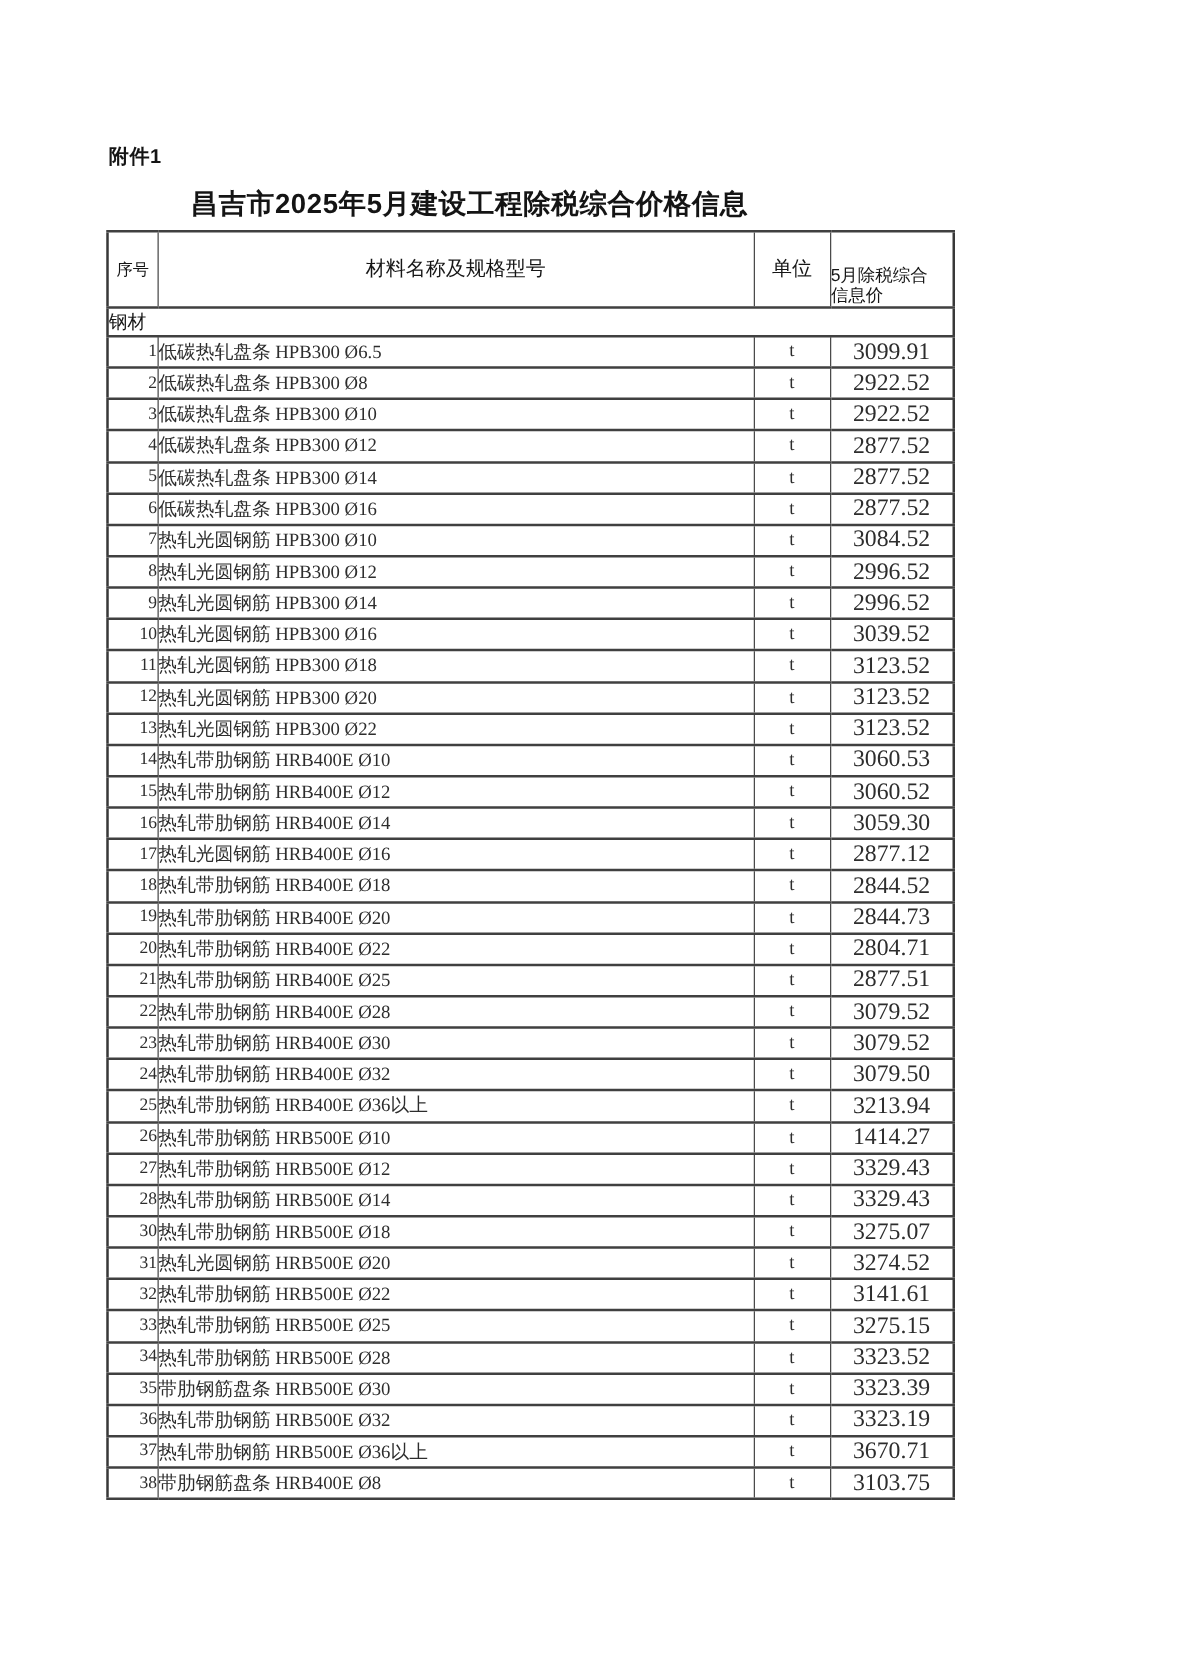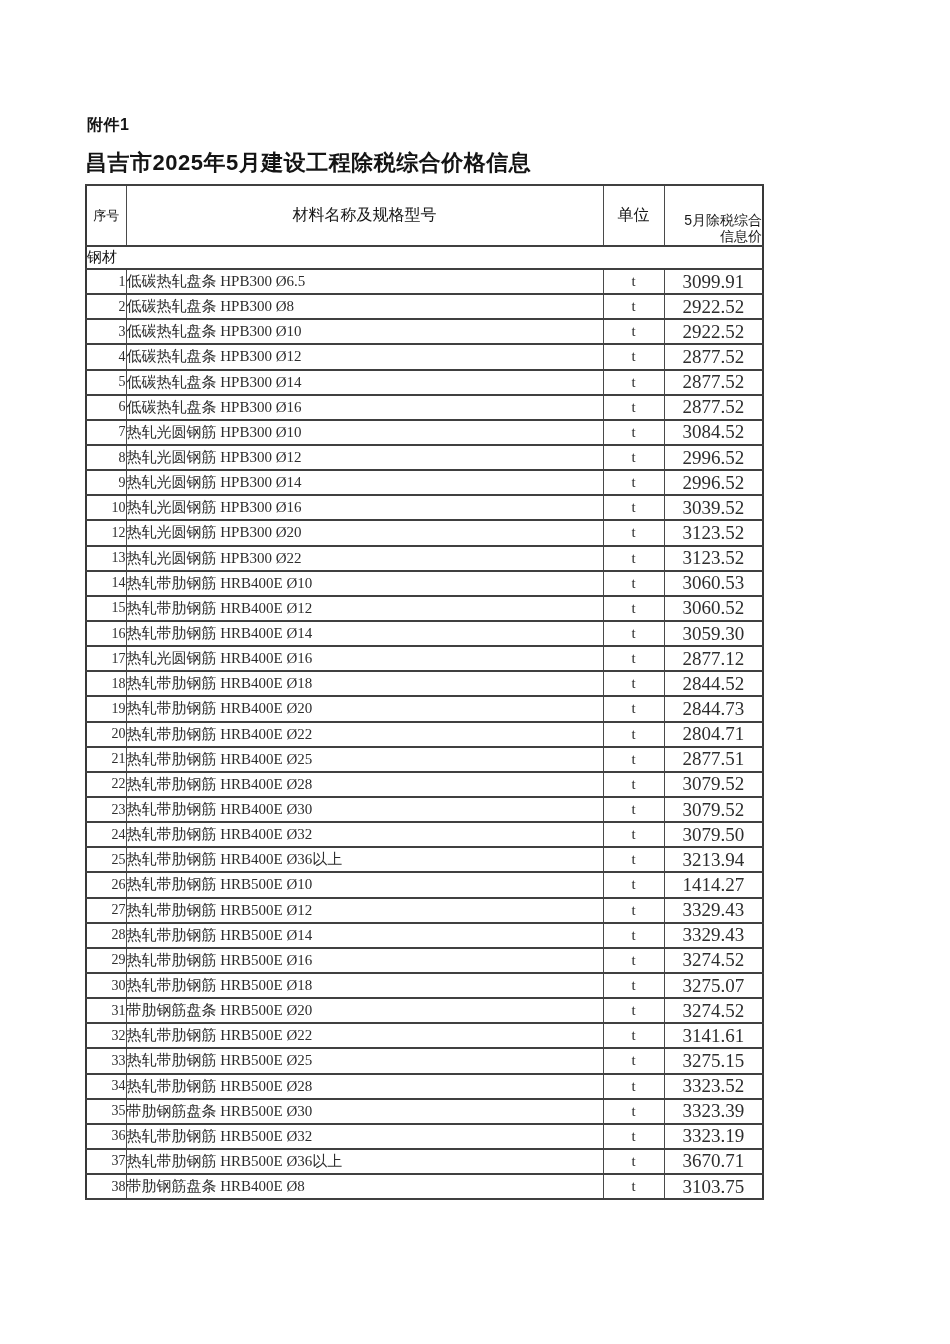--- a/index.html
+++ b/index.html
@@ -15,21 +15,21 @@
 
   .attachment-label {
     position: absolute; left: 87px; top: 115px;
     font-size: 16px; font-weight: 700; color: #141414;
     letter-spacing: 0.5px;
   }
 
   .doc-title {
     position: absolute; left: 85px; top: 148px; width: 677px;
     box-sizing: border-box; padding-right: 96px;
-    text-align: left;
+    text-align: center;
     font-size: 22px; font-weight: 700; color: #141414;
     letter-spacing: 0.5px; white-space: nowrap;
   }
 
   table.price-table {
     position: absolute; left: 85px; top: 184px;
     width: 677px; table-layout: fixed;
     border-collapse: collapse;
     border: 2px solid #383838;
   }
@@ -45,21 +45,21 @@
   tr.header-row { height: 61px; }
   .th-seq {
     font-size: 13px; font-weight: 700; text-align: center;
     vertical-align: middle; color: #161616;
   }
   .th-name, .th-unit {
     font-size: 16px; font-weight: 700; text-align: center;
     vertical-align: middle; color: #161616;
   }
   .th-price {
-    font-size: 14px; font-weight: 700; text-align: right;
+    font-size: 14px; font-weight: 700; text-align: left;
     vertical-align: bottom; padding-bottom: 2px;
     line-height: 1.18; color: #161616; white-space: normal;
   }
   .th-price span { display: block; }
 
   tr.section-row { height: 23px; }
   .td-section {
     font-size: 15px; font-weight: 700; text-align: left;
     vertical-align: middle; box-sizing: border-box; padding-right: 97px;
     color: #161616;
@@ -171,20 +171,26 @@
           <td class="td-unit">t</td>
           <td class="td-price">2996.52</td>
         </tr>
         <tr class="data-row">
           <td class="td-no">10</td>
           <td class="td-name">热轧光圆钢筋 HPB300 Ø16</td>
           <td class="td-unit">t</td>
           <td class="td-price">3039.52</td>
         </tr>
         <tr class="data-row">
+          <td class="td-no">11</td>
+          <td class="td-name">热轧光圆钢筋 HPB300 Ø18</td>
+          <td class="td-unit">t</td>
+          <td class="td-price">3123.52</td>
+        </tr>
+        <tr class="data-row">
           <td class="td-no">12</td>
           <td class="td-name">热轧光圆钢筋 HPB300 Ø20</td>
           <td class="td-unit">t</td>
           <td class="td-price">3123.52</td>
         </tr>
         <tr class="data-row">
           <td class="td-no">13</td>
           <td class="td-name">热轧光圆钢筋 HPB300 Ø22</td>
           <td class="td-unit">t</td>
           <td class="td-price">3123.52</td>
@@ -273,34 +279,28 @@
           <td class="td-unit">t</td>
           <td class="td-price">3329.43</td>
         </tr>
         <tr class="data-row">
           <td class="td-no">28</td>
           <td class="td-name">热轧带肋钢筋 HRB500E Ø14</td>
           <td class="td-unit">t</td>
           <td class="td-price">3329.43</td>
         </tr>
         <tr class="data-row">
-          <td class="td-no">29</td>
-          <td class="td-name">热轧带肋钢筋 HRB500E Ø16</td>
-          <td class="td-unit">t</td>
-          <td class="td-price">3274.52</td>
-        </tr>
-        <tr class="data-row">
           <td class="td-no">30</td>
           <td class="td-name">热轧带肋钢筋 HRB500E Ø18</td>
           <td class="td-unit">t</td>
           <td class="td-price">3275.07</td>
         </tr>
         <tr class="data-row">
           <td class="td-no">31</td>
-          <td class="td-name">带肋钢筋盘条 HRB500E Ø20</td>
+          <td class="td-name">热轧光圆钢筋 HRB500E Ø20</td>
           <td class="td-unit">t</td>
           <td class="td-price">3274.52</td>
         </tr>
         <tr class="data-row">
           <td class="td-no">32</td>
           <td class="td-name">热轧带肋钢筋 HRB500E Ø22</td>
           <td class="td-unit">t</td>
           <td class="td-price">3141.61</td>
         </tr>
         <tr class="data-row">

